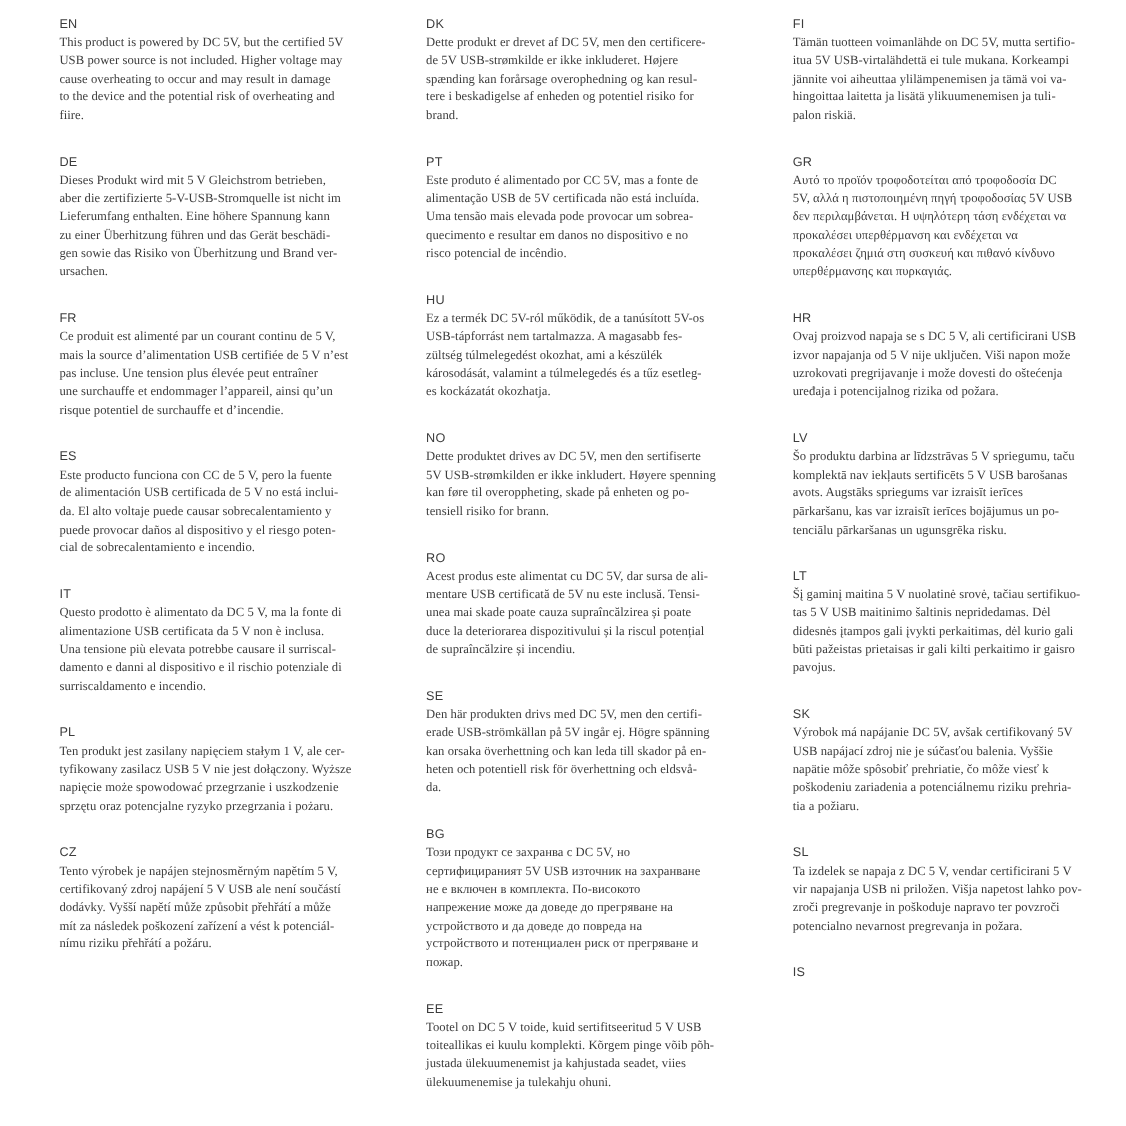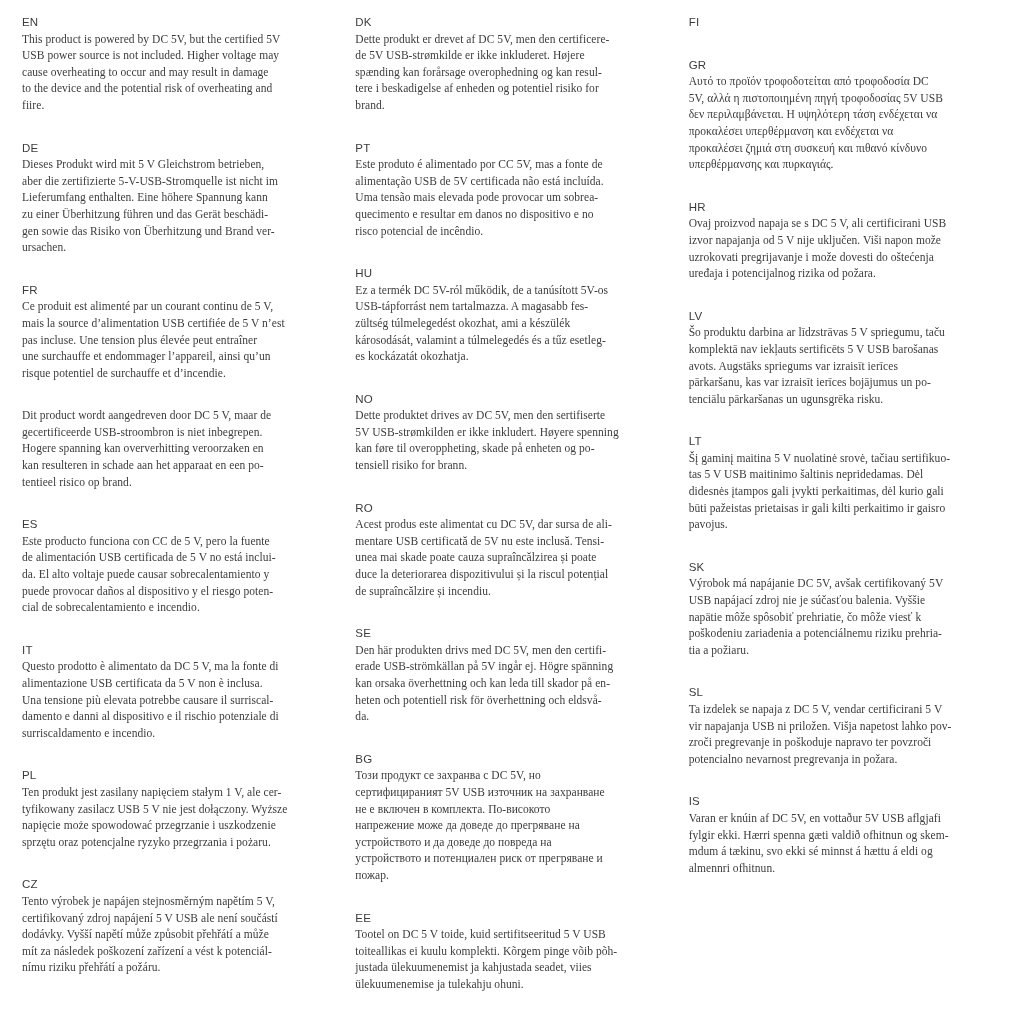--- a/index.html
+++ b/index.html
@@ -21,20 +21,21 @@
     padding: 14px 26px 0 22px;
     display: flex;
     gap: 24px;
   }
   .col {
     flex: 1 1 0;
     min-width: 0;
   }
   .lang-section {
     margin-bottom: 26px;
+    margin-left: 32px;
   }
   .lang-code {
     font-size: 11.5px;
     line-height: 16.6px;
     font-weight: 400;
     letter-spacing: 0.2px;
   }
   .lang-text {
     margin: 0;
     font-size: 11.5px;
@@ -69,25 +70,20 @@
     </div>
     <div class="lang-section">
       <div class="lang-code">FR</div>
       <p class="lang-text">Ce produit est alimenté par un courant continu de 5 V,
 mais la source d’alimentation USB certifiée de 5 V n’est
 pas incluse. Une tension plus élevée peut entraîner
 une surchauffe et endommager l’appareil, ainsi qu’un
 risque potentiel de surchauffe et d’incendie.</p>
     </div>
     <div class="lang-section">
-      <p class="lang-text">Dit product wordt aangedreven door DC 5 V, maar de
-gecertificeerde USB-stroombron is niet inbegrepen.
-Hogere spanning kan oververhitting veroorzaken en
-kan resulteren in schade aan het apparaat en een po-
-tentieel risico op brand.</p>
     </div>
     <div class="lang-section">
       <div class="lang-code">ES</div>
       <p class="lang-text">Este producto funciona con CC de 5 V, pero la fuente
 de alimentación USB certificada de 5 V no está inclui-
 da. El alto voltaje puede causar sobrecalentamiento y
 puede provocar daños al dispositivo y el riesgo poten-
 cial de sobrecalentamiento e incendio.</p>
     </div>
     <div class="lang-section">
@@ -178,20 +174,25 @@
       <p class="lang-text">Tootel on DC 5 V toide, kuid sertifitseeritud 5 V USB
 toiteallikas ei kuulu komplekti. Kõrgem pinge võib põh-
 justada ülekuumenemist ja kahjustada seadet, viies
 ülekuumenemise ja tulekahju ohuni.</p>
     </div>
   </div>
 
   <div class="col">
     <div class="lang-section">
       <div class="lang-code">FI</div>
+      <p class="lang-text">Tämän tuotteen voimanlähde on DC 5V, mutta sertifio-
+itua 5V USB-virtalähdettä ei tule mukana. Korkeampi
+jännite voi aiheuttaa ylilämpenemisen ja tämä voi va-
+hingoittaa laitetta ja lisätä ylikuumenemisen ja tuli-
+palon riskiä.</p>
     </div>
     <div class="lang-section">
       <div class="lang-code">GR</div>
       <p class="lang-text">Αυτό το προϊόν τροφοδοτείται από τροφοδοσία DC
 5V, αλλά η πιστοποιημένη πηγή τροφοδοσίας 5V USB
 δεν περιλαμβάνεται. Η υψηλότερη τάση ενδέχεται να
 προκαλέσει υπερθέρμανση και ενδέχεται να
 προκαλέσει ζημιά στη συσκευή και πιθανό κίνδυνο
 υπερθέρμανσης και πυρκαγιάς.</p>
     </div>
@@ -228,20 +229,16 @@
     </div>
     <div class="lang-section">
       <div class="lang-code">SL</div>
       <p class="lang-text">Ta izdelek se napaja z DC 5 V, vendar certificirani 5 V
 vir napajanja USB ni priložen. Višja napetost lahko pov-
 zroči pregrevanje in poškoduje napravo ter povzroči
 potencialno nevarnost pregrevanja in požara.</p>
     </div>
     <div class="lang-section">
       <div class="lang-code">IS</div>
-      <p class="lang-text">Varan er knúin af DC 5V, en vottaður 5V USB aflgjafi
-fylgir ekki. Hærri spenna gæti valdið ofhitnun og skem-
-mdum á tækinu, svo ekki sé minnst á hættu á eldi og
-almennri ofhitnun.</p>
     </div>
   </div>
 
 </div>
 
 </body></html>

